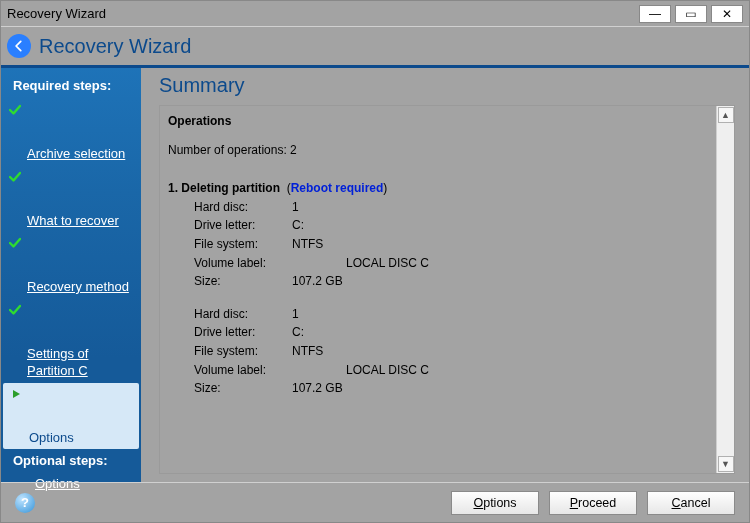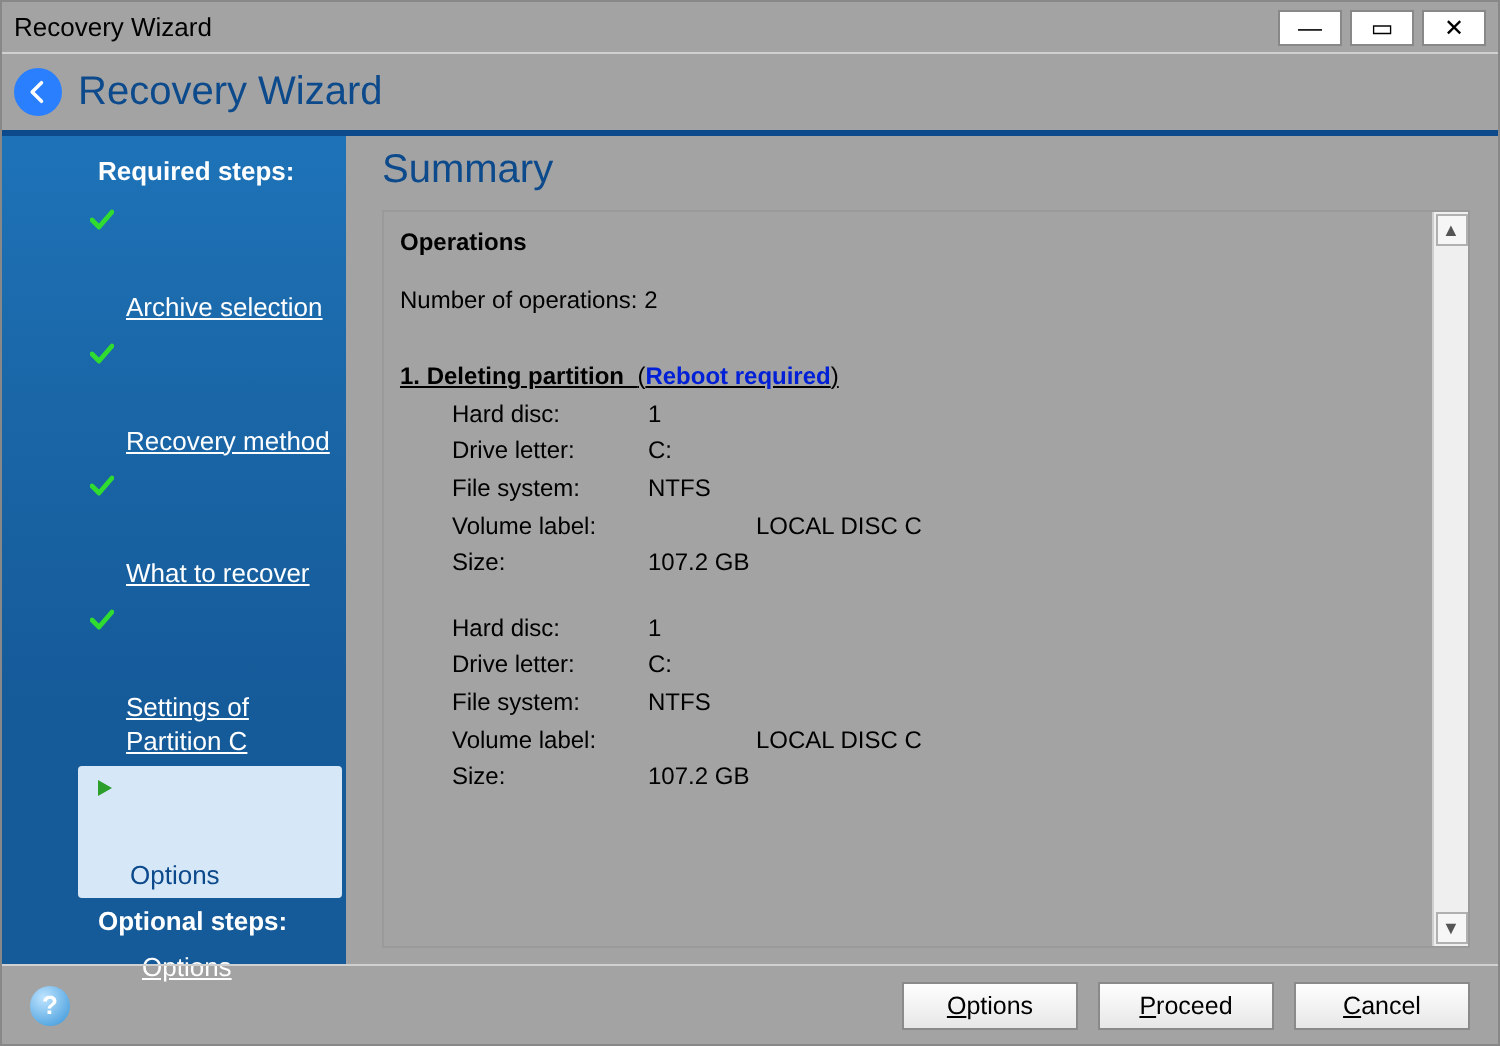--- a/index.html
+++ b/index.html
@@ -6,41 +6,41 @@
   html, body { margin: 0; padding: 0; font-family: "Segoe UI", Tahoma, sans-serif; font-size: 13px; color: #000; background: #fff; }
   .window { width: 750px; height: 523px; border: 1px solid #888; background: #a3a3a3; display: flex; flex-direction: column; position: relative; }
   .titlebar { height: 26px; display: flex; align-items: center; padding: 0 6px; border-bottom: 1px solid #d0d0d0; font-size: 13px; }
   .titlebar .spacer { flex: 1; }
   .winbtn { width: 32px; height: 18px; border: 1px solid #888; margin-left: 4px; display: flex; align-items: center; justify-content: center; font-size: 12px; line-height: 1; cursor: default; background: #fff; }
   .header { height: 38px; display: flex; align-items: center; padding: 0 6px; gap: 8px; }
   .back-btn { width: 24px; height: 24px; border-radius: 50%; background: #2a7fff; display: flex; align-items: center; justify-content: center; cursor: pointer; }
   .back-btn svg { width: 14px; height: 14px; }
   .header-title { font-size: 20px; color: #0c4a8c; font-weight: 400; }
   .body { flex: 1; display: flex; min-height: 0; border-top: 3px solid #0c4a8c; }
-  .sidebar { width: 172px; background: linear-gradient(to bottom, #1e73b8 0%, #1a67a8 30%, #155a99 70%, #155a99 100%); color: #fff; display: flex; flex-direction: column; padding-top: 6px; padding-left: 36px; }
+  .sidebar { width: 140px; background: linear-gradient(to bottom, #1e73b8 0%, #1a67a8 30%, #155a99 70%, #155a99 100%); color: #fff; display: flex; flex-direction: column; padding-top: 6px; }
   .section-title { font-weight: 600; font-size: 13px; padding: 4px 10px 6px 12px; color: #fff; }
   .step { display: flex; align-items: flex-start; gap: 6px; padding: 3px 8px 3px 8px; font-size: 13px; }
   .step .label { text-decoration: underline; color: #fff; cursor: pointer; line-height: 1.35; margin-top: 43px; }
   .check-icon { width: 12px; height: 12px; flex: 0 0 12px; margin-top: 2px; }
   .step.active { background: #d6e8f7; color: #0c4a8c; border-radius: 2px; margin: 0 2px; }
   .step.active .label { text-decoration: none; color: #0c4a8c; cursor: default; }
   .arrow-icon { width: 12px; height: 12px; flex: 0 0 12px; margin-top: 2px; }
   .sidebar-fill { flex: 1; }
   .opt-step { padding: 2px 0 8px 34px; }
   .opt-step .label { text-decoration: underline; color: #fff; cursor: pointer; font-size: 13px; }
   .main { flex: 1; display: flex; flex-direction: column; padding: 6px 14px 8px 18px; min-width: 0; }
   .main-title { font-size: 20px; color: #0c4a8c; font-weight: 400; margin: 0 0 8px 0; }
   .ops-frame { flex: 1; border: 1px solid #9a9a9a; position: relative; display: flex; min-height: 0; }
   .ops-scroll-gutter { width: 18px; background: #efefef; border-left: 1px solid #cfcfcf; display: flex; flex-direction: column; align-items: center; }
   .scroll-arrow { width: 16px; height: 16px; margin: 1px; background: #f6f6f6; border: 1px solid #b0b0b0; font-size: 9px; display: flex; align-items: center; justify-content: center; color: #555; }
   .scroll-track { flex: 1; }
   .ops-content { flex: 1; overflow: hidden; padding: 6px 10px 6px 8px; font-size: 12px; line-height: 1.55; }
   .ops-heading { font-weight: 700; margin-bottom: 10px; }
   .ops-count { margin-bottom: 16px; }
-  .op-title { font-weight: 700; margin-top: 20px; text-decoration: underline; }
+  .op-title { font-weight: 700; margin-top: 20px; }
   .op-note { color: #0020d8; font-weight: 700; }
   .paren { color: #000; font-weight: 400; }
   .op-row { display: flex; padding-left: 26px; }
   .op-key { width: 98px; }
   .op-val { }
   .op-val.wide { padding-left: 54px; }
   .footer { height: 40px; border-top: 1px solid #d0d0d0; display: flex; align-items: center; padding: 0 14px; gap: 10px; }
   .footer .spacer { flex: 1; }
   .help-icon { width: 20px; height: 20px; border-radius: 50%; background: radial-gradient(circle at 35% 30%, #bfe4ff, #3493d8); display: flex; align-items: center; justify-content: center; color: #fff; font-weight: 700; font-size: 13px; cursor: pointer; }
   .btn { min-width: 88px; height: 24px; border: 1px solid #8a8a8a; background: linear-gradient(#fefefe, #e7e7e7); font-size: 12.5px; padding: 0 12px; cursor: pointer; }
@@ -76,27 +76,27 @@
           <div class="step">
             <svg class="check-icon" viewBox="0 0 12 12">
               <path d="M1 6 L4.5 9.5 L11 2" stroke="#2fdc2f" stroke-width="2.4" fill="none" stroke-linecap="round" stroke-linejoin="round"></path>
             </svg>
             <span class="label">Archive selection</span>
           </div>
           <div class="step">
             <svg class="check-icon" viewBox="0 0 12 12">
               <path d="M1 6 L4.5 9.5 L11 2" stroke="#2fdc2f" stroke-width="2.4" fill="none" stroke-linecap="round" stroke-linejoin="round"></path>
             </svg>
-            <span class="label">Recovery method</span>
+            <span class="label">What to recover</span>
           </div>
           <div class="step">
             <svg class="check-icon" viewBox="0 0 12 12">
               <path d="M1 6 L4.5 9.5 L11 2" stroke="#2fdc2f" stroke-width="2.4" fill="none" stroke-linecap="round" stroke-linejoin="round"></path>
             </svg>
-            <span class="label">What to recover</span>
+            <span class="label">Recovery method</span>
           </div>
           <div class="step">
             <svg class="check-icon" viewBox="0 0 12 12">
               <path d="M1 6 L4.5 9.5 L11 2" stroke="#2fdc2f" stroke-width="2.4" fill="none" stroke-linecap="round" stroke-linejoin="round"></path>
             </svg>
             <span class="label">Settings of Partition C</span>
           </div>
           <div class="step active">
             <svg class="arrow-icon" viewBox="0 0 12 12">
               <path d="M2 2 L9 6 L2 10 Z" fill="#2b9e2b"></path>

